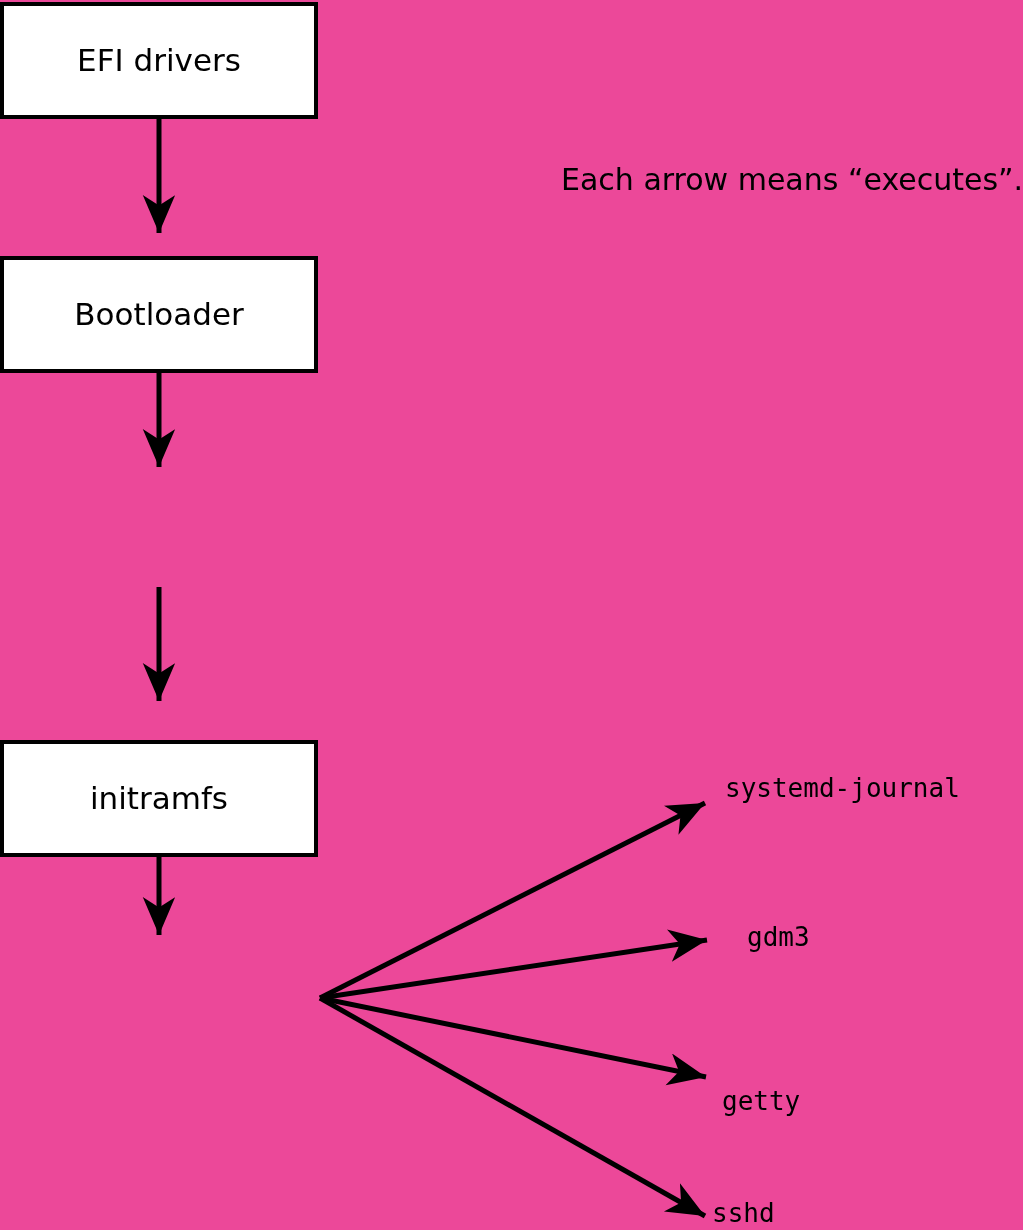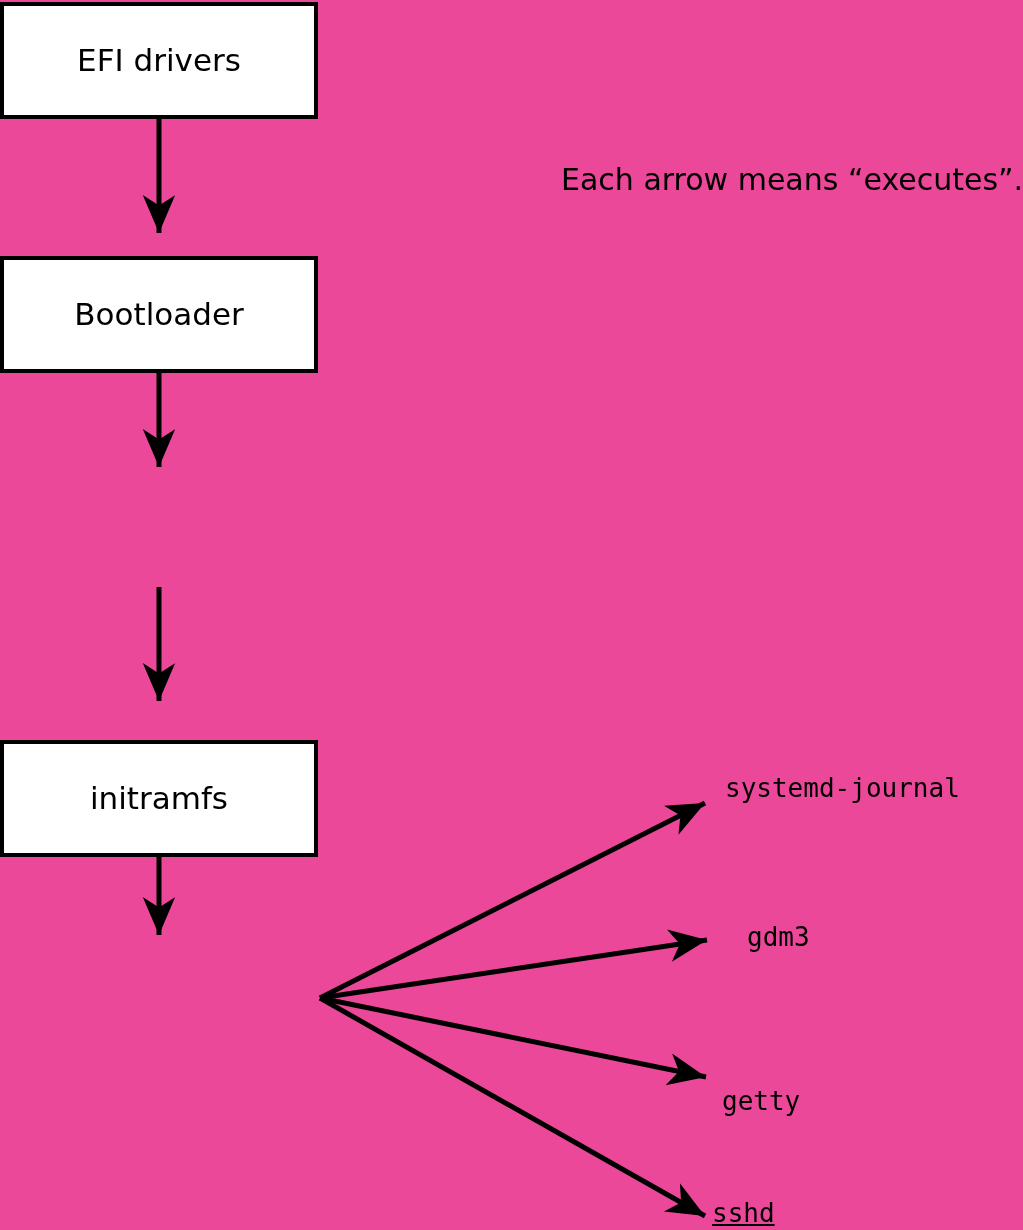--- a/index.html
+++ b/index.html
@@ -46,21 +46,21 @@
   .proc-label {
     position: absolute;
     font-family: "DejaVu Sans Mono", monospace;
     font-size: 26px;
     line-height: 30px;
     white-space: nowrap;
   }
   .proc-0 { left: 725px; top: 773px; }
   .proc-1 { left: 747px; top: 922px; }
   .proc-2 { left: 722px; top: 1058px; margin-top: 28px; }
-  .proc-3 { left: 712px; top: 1198px; text-decoration: underline; }
+  .proc-3 { left: 712px; top: 1198px; }
   .caption {
     position: absolute;
     left: 561px;
     top: 165px;
     font-size: 30px;
     line-height: 30px;
     white-space: nowrap;
   }
 </style>
 </head>

